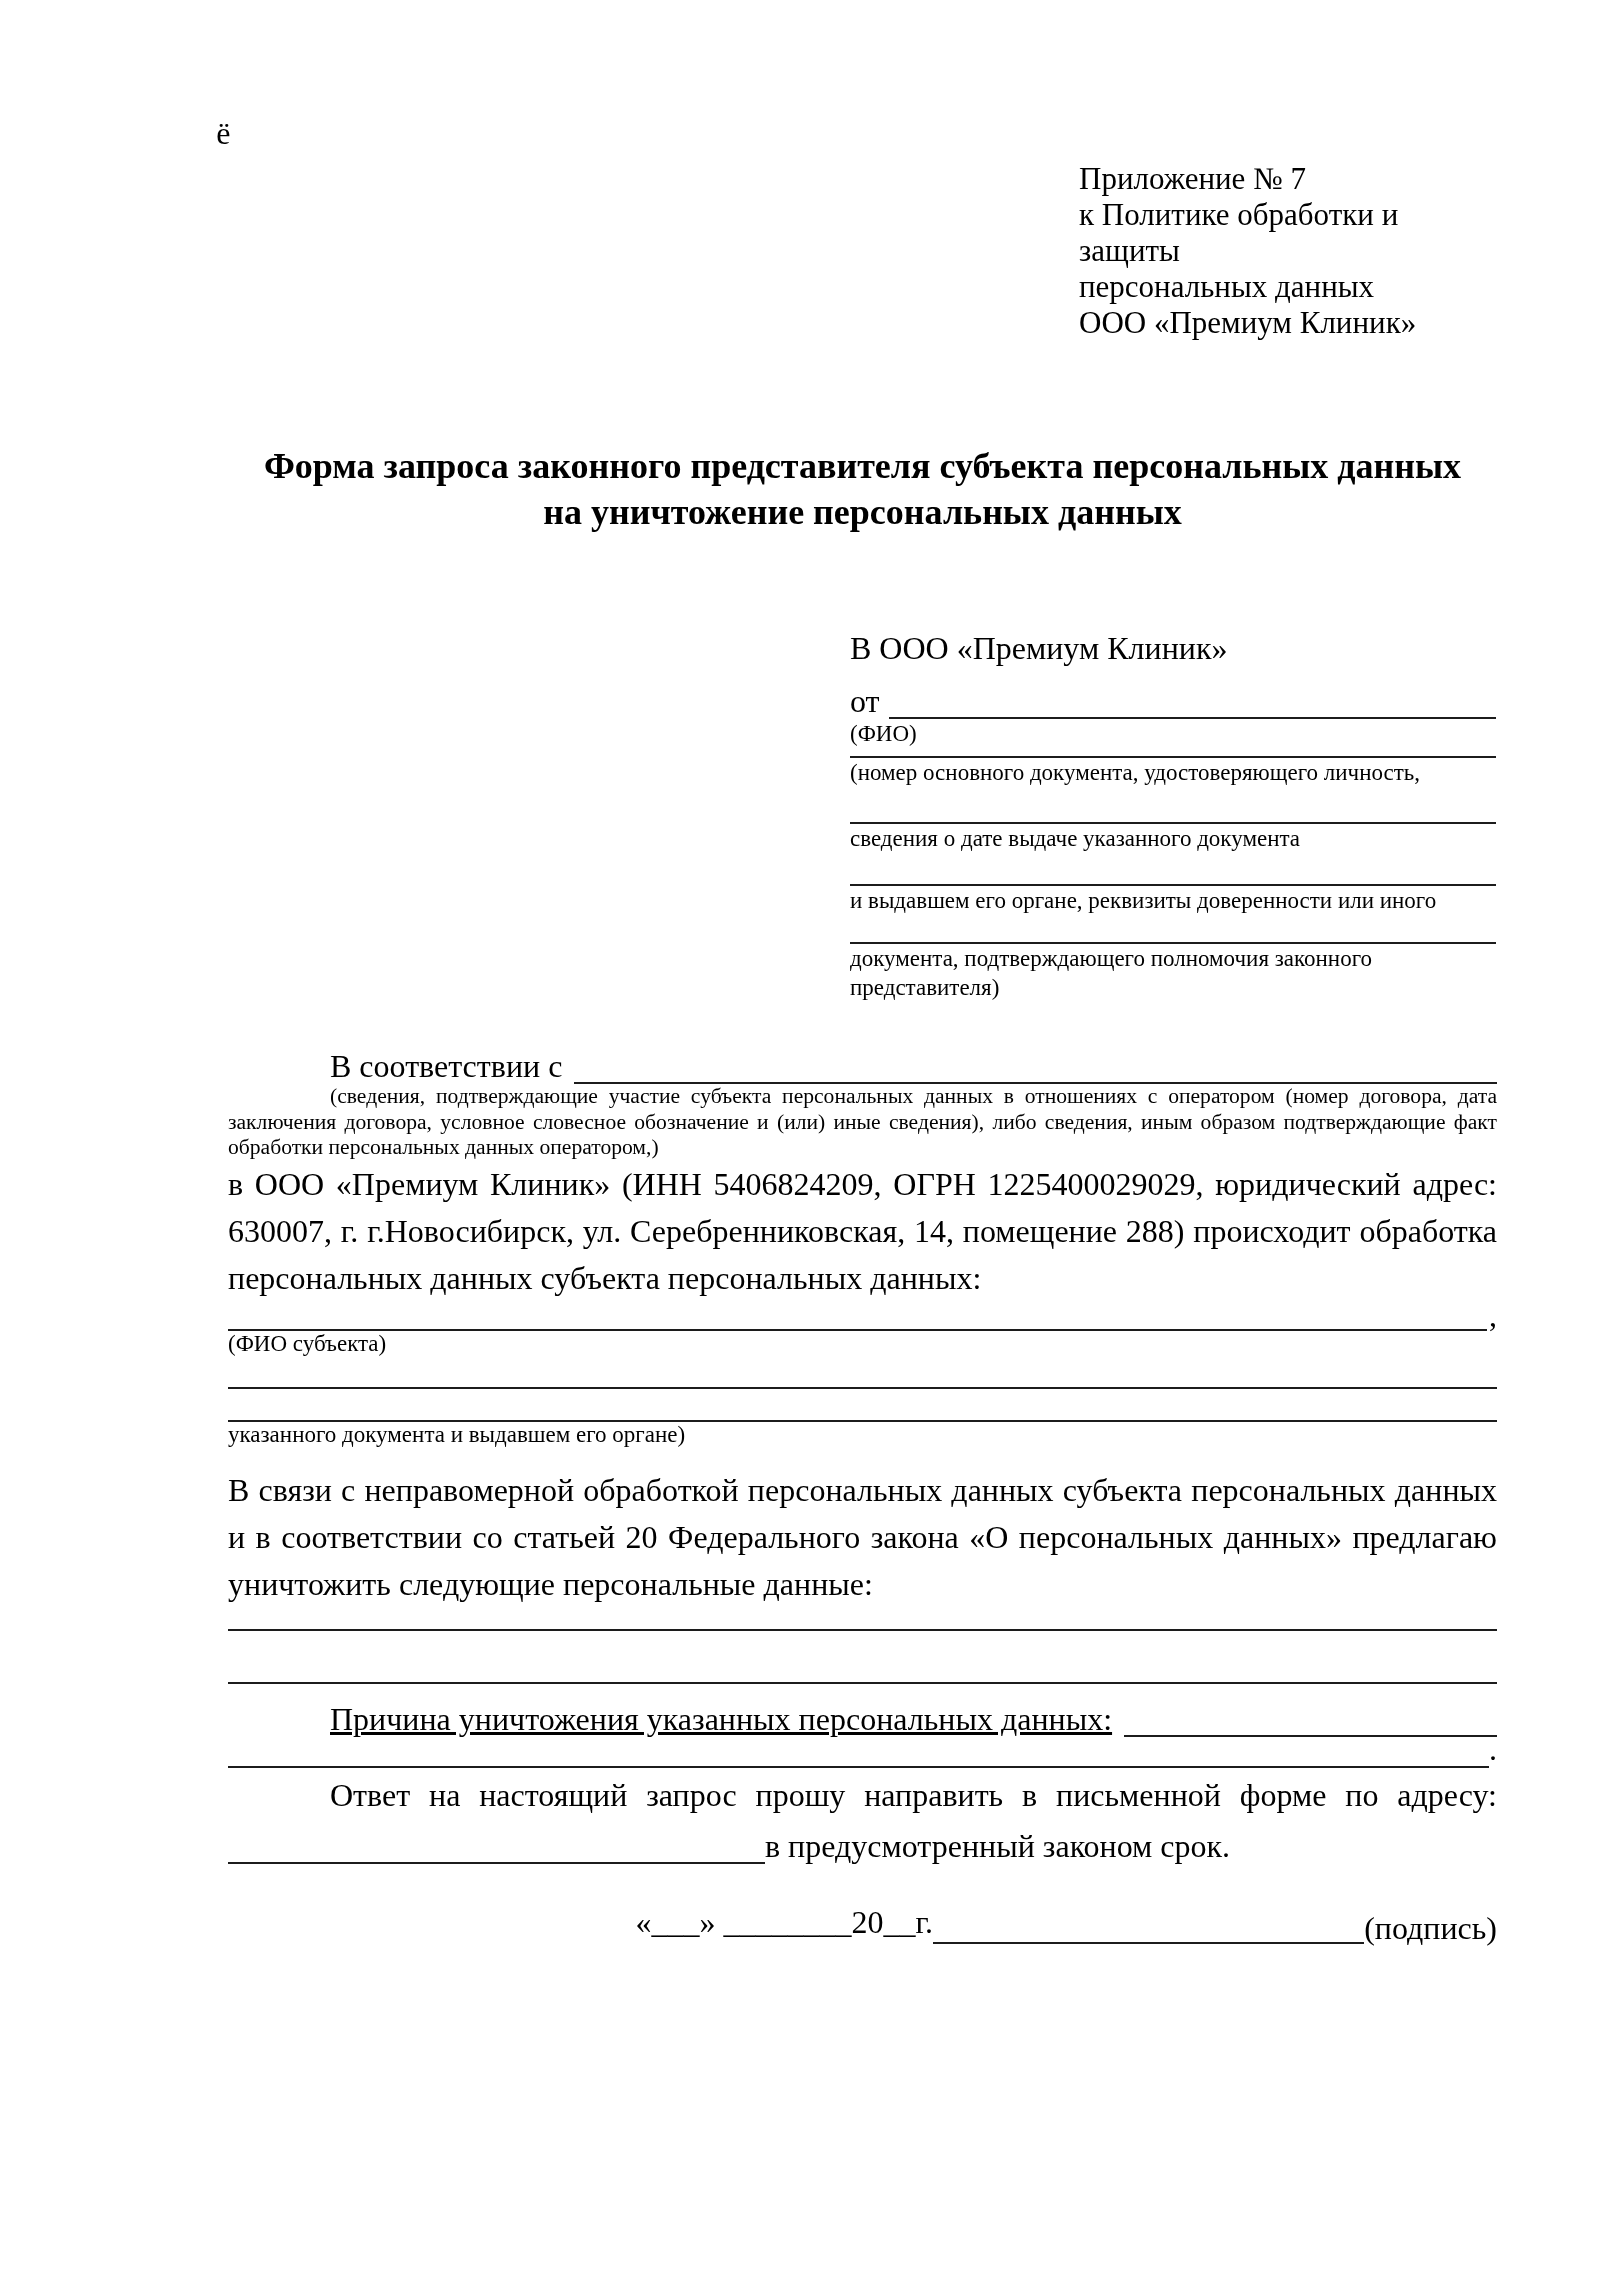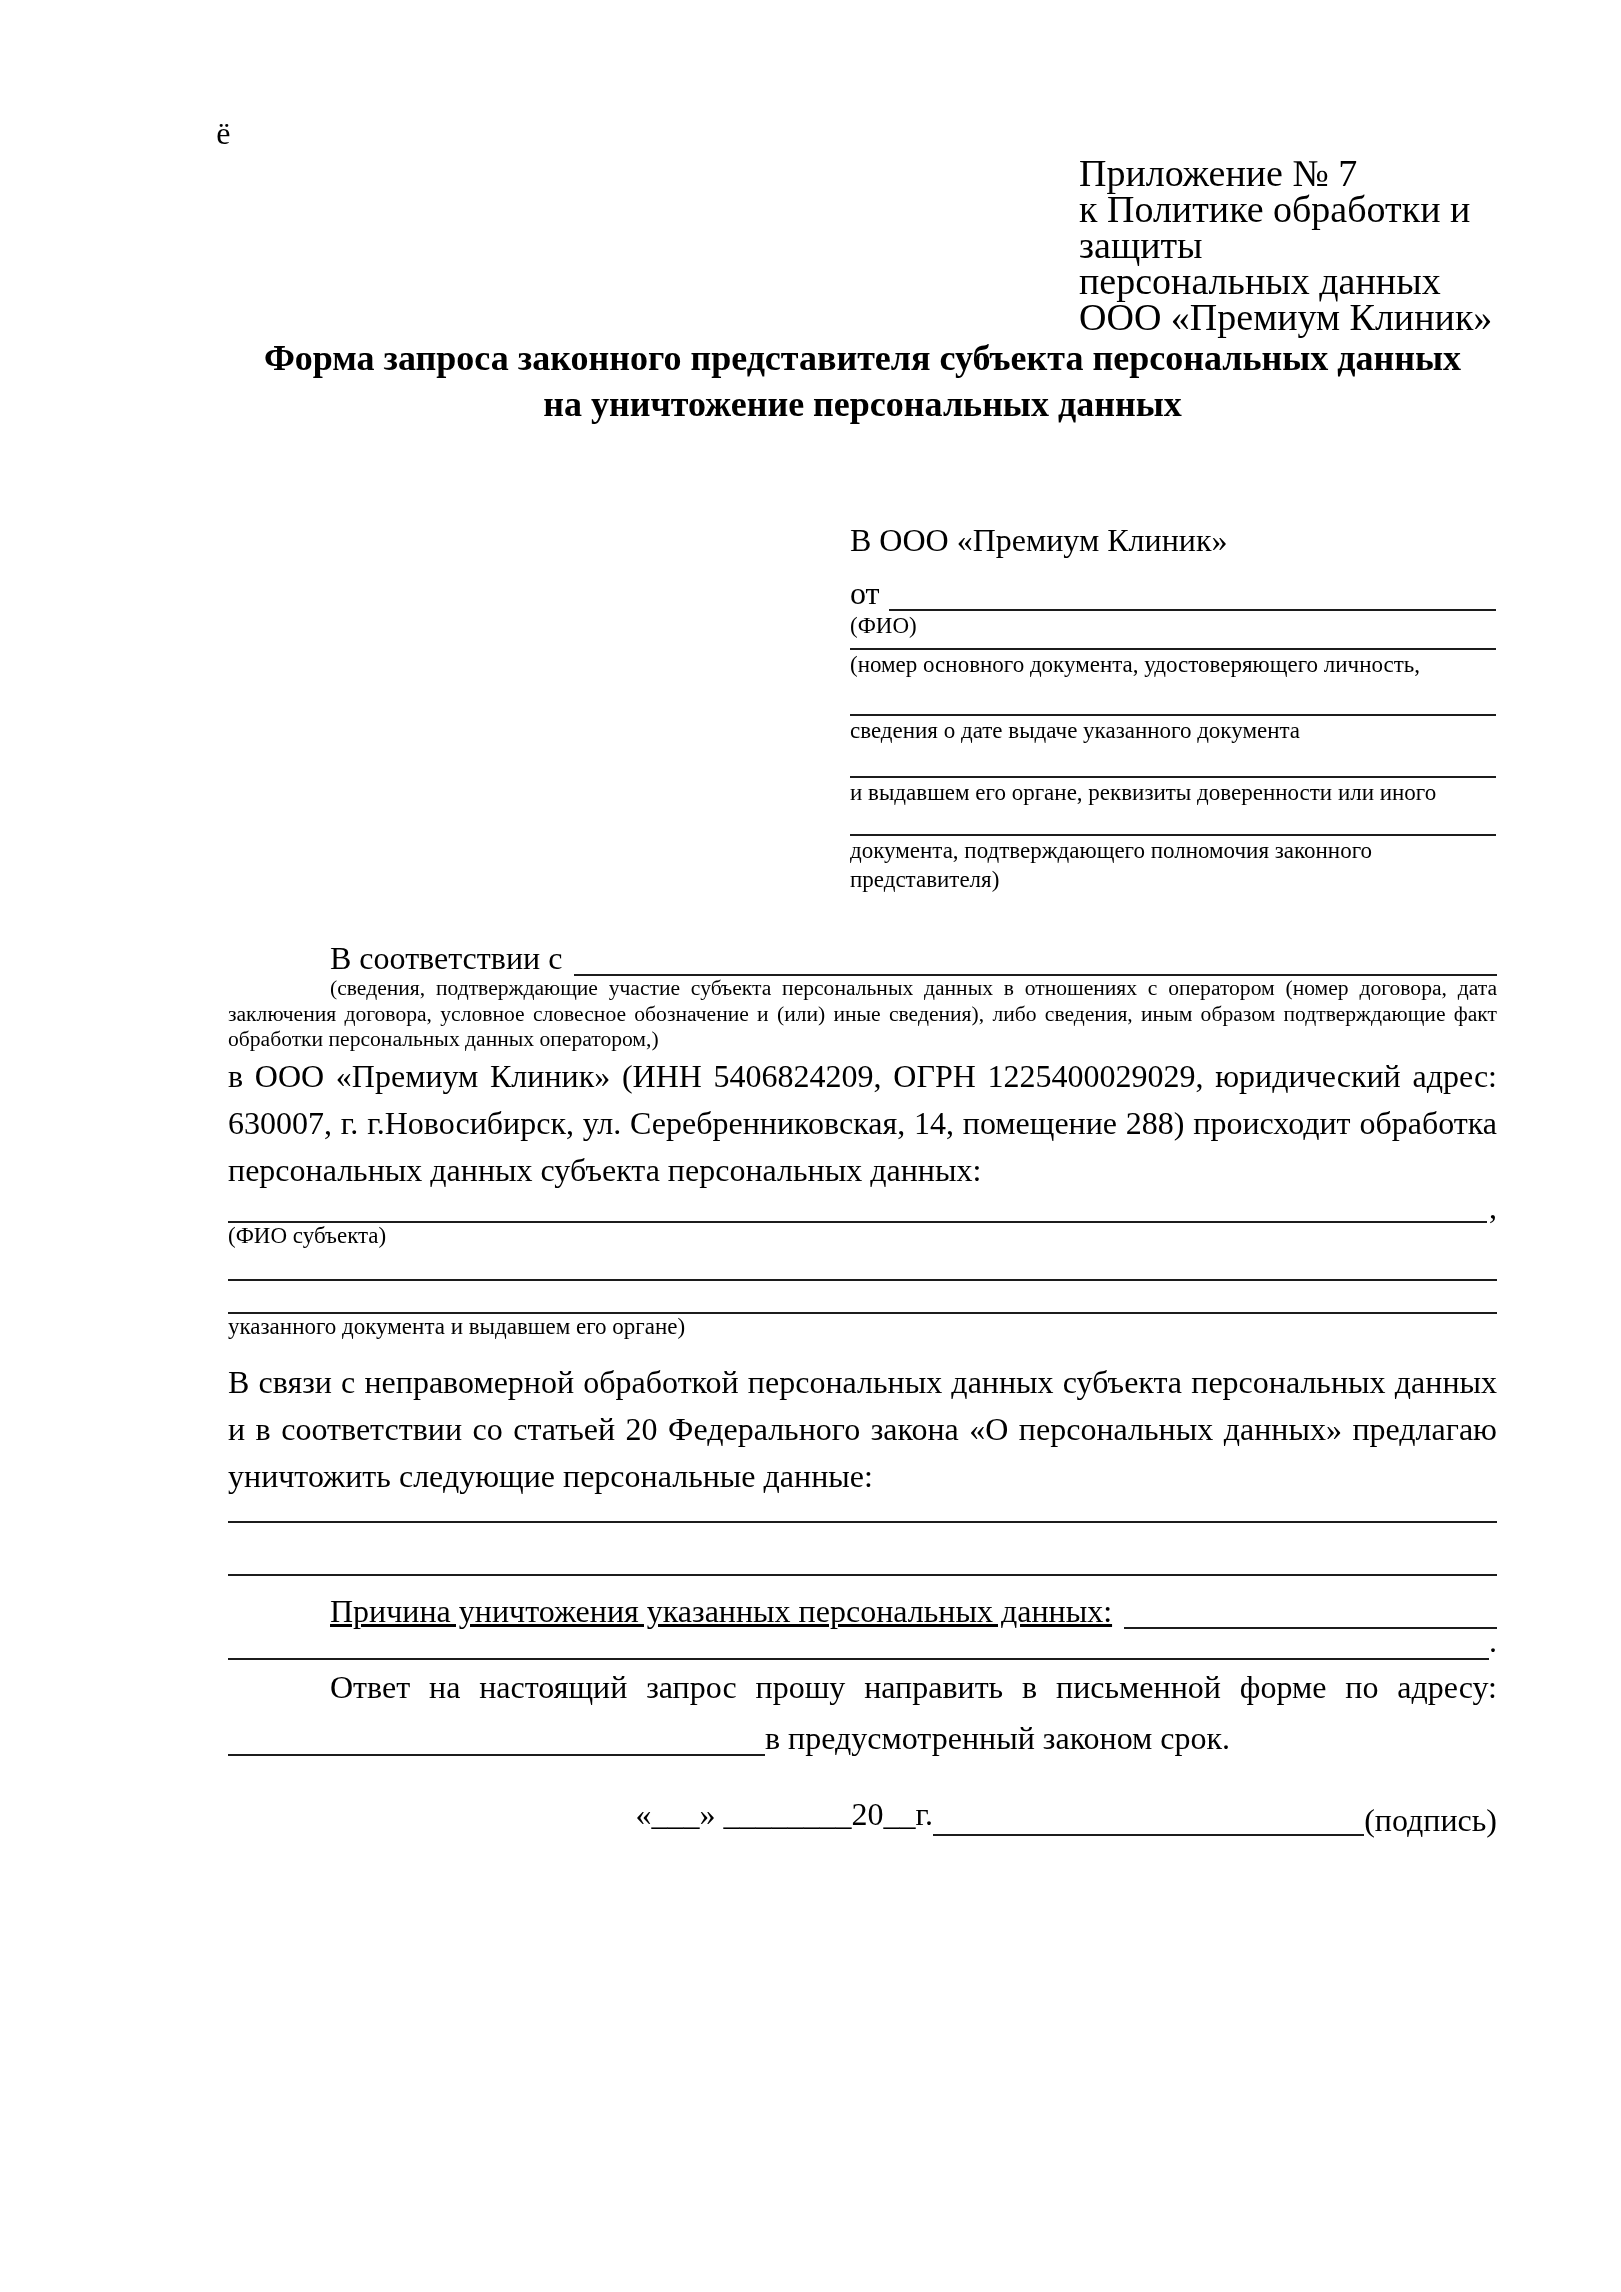--- a/index.html
+++ b/index.html
@@ -16,25 +16,26 @@
     overflow: hidden;
   }
   .stray-char {
     padding-top: 114px;
     font-size: 32px;
     line-height: 39px;
     margin-left: -11.8px;
   }
   .appendix-block {
     margin-left: 851px;
-    margin-top: 2px;
-    font-size: 38px;
+    margin-top: 8px;
+    font-size: 31px;
     line-height: 36px;
   }
   .doc-title {
+    margin-top: 102px;
     text-align: center;
     font-weight: bold;
     font-size: 36px;
     line-height: 46px;
   }
   
   .addressee {
     margin-top: 94px;
     margin-left: 622px;
     width: 646px;

